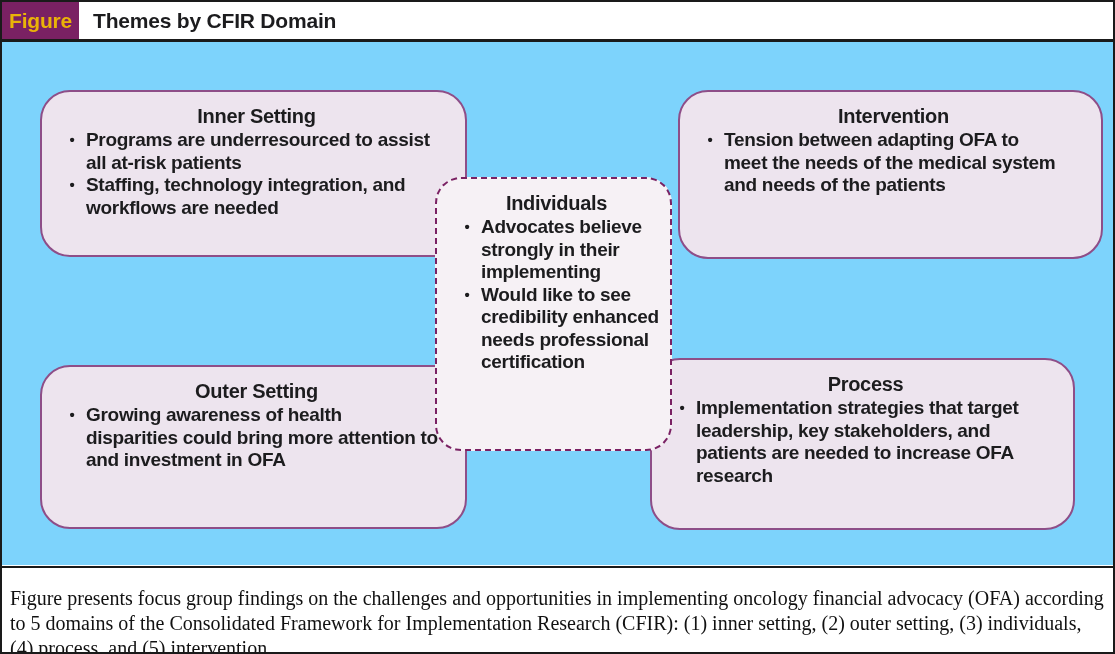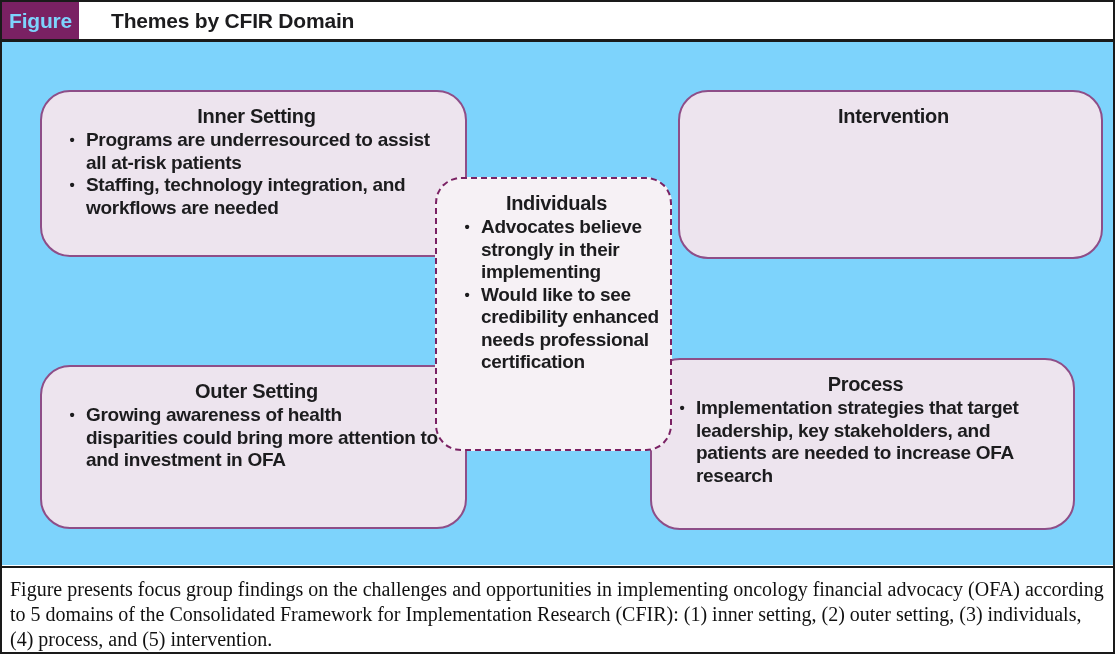--- a/index.html
+++ b/index.html
@@ -19,35 +19,35 @@
   
   .fig-header {
     display: flex;
     align-items: stretch;
     height: 40px;
     border-bottom: 3px solid #1a1a1a;
     background: #ffffff;
   }
   .fig-label {
     background: #7a2163;
-    color: #7dd3fc;
+    color: #eab308;
     font-weight: bold;
     font-size: 21px;
     width: 77px;
     display: flex;
     align-items: center;
     justify-content: center;
     letter-spacing: -0.2px;
   }
   .fig-title {
     display: flex;
     align-items: center;
     font-weight: bold;
     font-size: 21px;
-    padding-left: 32px;
+    padding-left: 14px;
     letter-spacing: -0.2px;
   }
 
   
   .diagram {
     position: relative;
     height: 523px;
     background: #7dd3fc;
   }
   .cfir-box {
@@ -102,21 +102,21 @@
   .box-process .btext       { max-width: 377px; }
   .box-individuals .btext   { max-width: 181px; }
 
   
   .caption {
     position: absolute;
     left: 0; right: 0; bottom: 0;
     height: 86px;
     border-top: 2px solid #1a1a1a;
     background: #ffffff;
-    padding: 9px 8px 4px 8px;
+    padding: 18px 8px 4px 8px;
   }
   .caption p {
     margin: 0;
     font-family: "Liberation Serif", serif;
     font-size: 20px;
     line-height: 25px;
     color: #111111;
   }
 </style>
 </head>
@@ -140,20 +140,26 @@
         </div>
         <div class="bullet">
           <span class="dot"></span>
           <span class="btext">Staffing, technology integration, and workflows are needed</span>
         </div>
       </div>
     </div>
 
     <div class="cfir-box box-intervention">
       <div class="box-title">Intervention</div>
+      <div class="bullets">
+        <div class="bullet">
+          <span class="dot"></span>
+          <span class="btext">Tension between adapting OFA to meet the needs of the medical system and needs of the patients</span>
+        </div>
+      </div>
     </div>
 
     <div class="cfir-box box-outer-setting">
       <div class="box-title">Outer Setting</div>
       <div class="bullets">
         <div class="bullet">
           <span class="dot"></span>
           <span class="btext">Growing awareness of health disparities could bring more attention to and investment in OFA</span>
         </div>
       </div>

